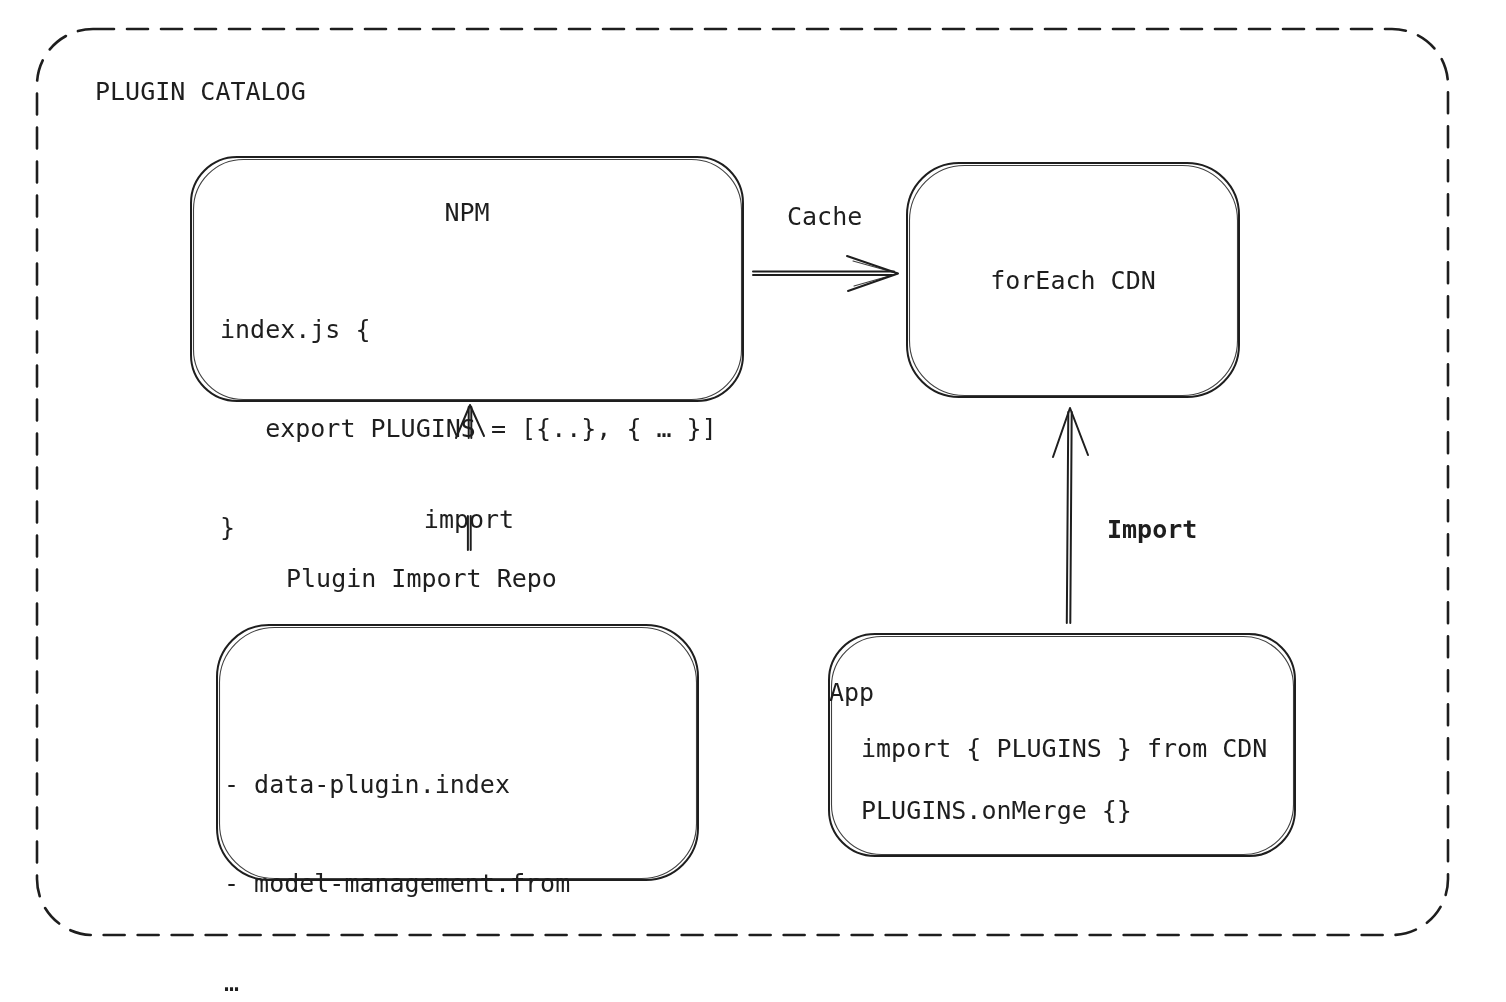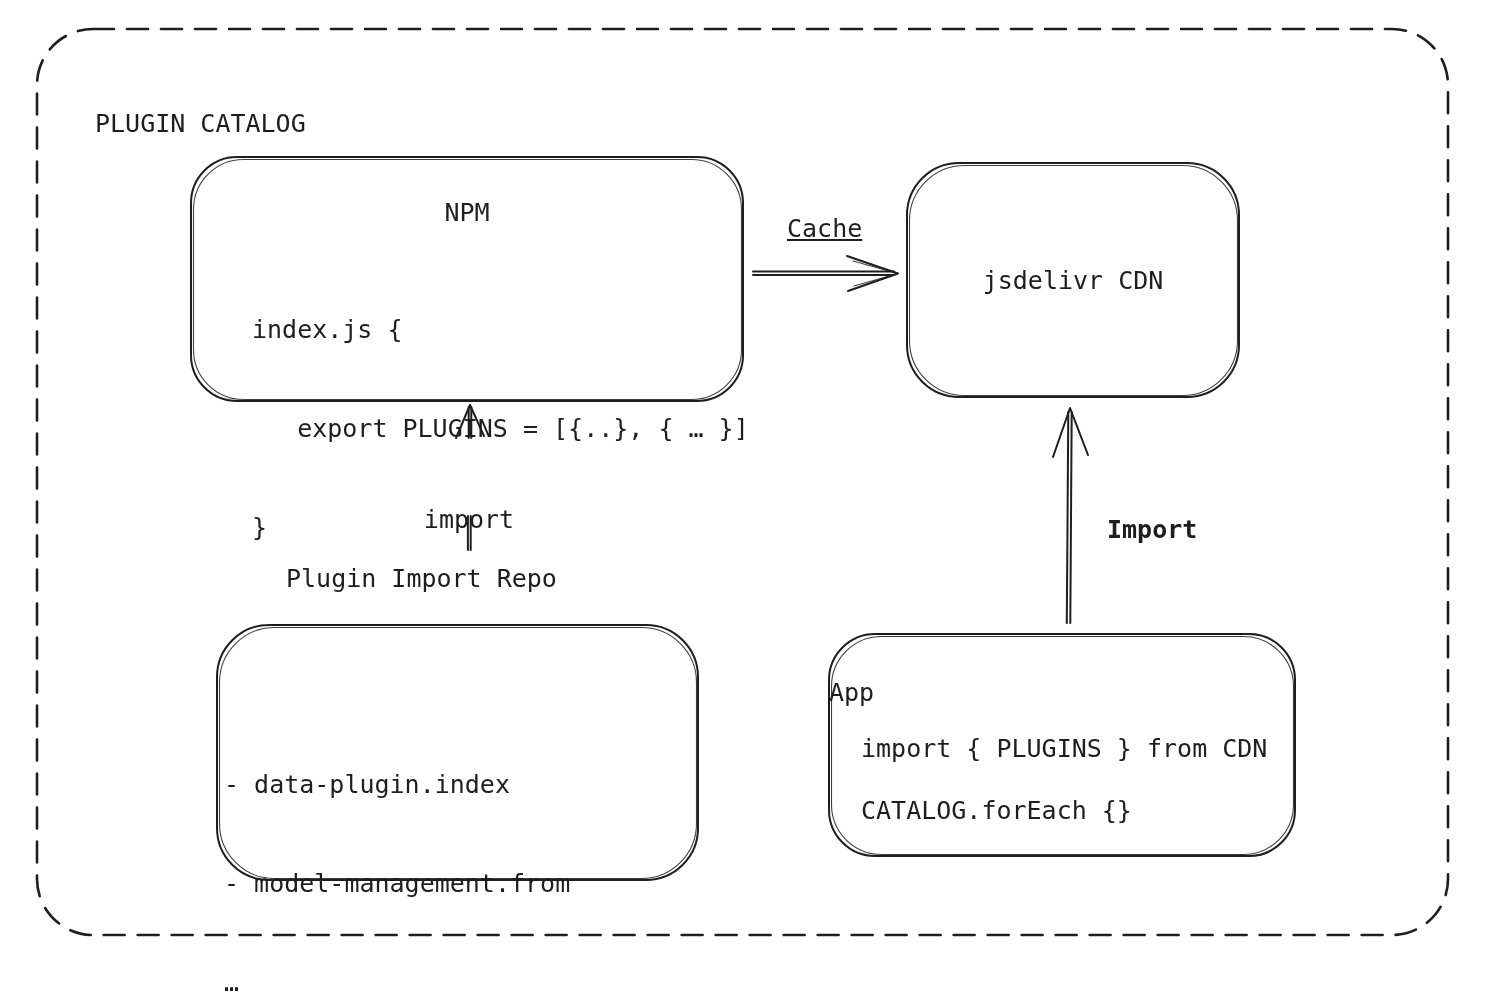--- a/index.html
+++ b/index.html
@@ -96,45 +96,45 @@
 
       <g>
         <line x1="1068.3" y1="412" x2="1066.8" y2="623"></line>
         <line x1="1071.7" y1="412" x2="1070.3" y2="623"></line>
         <polyline points="1053,457 1070,408 1088,455"></polyline>
       </g>
 
     </g>
   </svg>
 
-  <div class="txt" style="left:95px; top:75px;margin-top:32px;">PLUGIN CATALOG</div>
+  <div class="txt" style="left:95px; top:75px;">PLUGIN CATALOG</div>
 
   <div class="txt center" style="left:191px; top:196px; width:552px;">NPM</div>
-  <div class="txt" style="left:220px; top:247px;margin-left:32px;">
+  <div class="txt" style="left:220px; top:247px;">
     <div>index.js {</div>
     <div>   export PLUGINS = [{..}, { … }]</div>
     <div>}</div>
   </div>
 
-  <div class="txt" style="left:787px; top:212px;text-decoration:underline;">Cache</div>
+  <div class="txt" style="left:787px; top:200px;">Cache</div>
 
   <div class="cdn-label-wrap">
-    <span class="txt" style="position:static;">jsdelivr CDN</span>
+    <span class="txt" style="position:static;">forEach CDN</span>
   </div>
 
   <div class="txt center webpack-label">
     <span>import</span>
   </div>
 
   <div class="txt" style="left:286px; top:562px;">Plugin Import Repo</div>
   <div class="txt" style="left:224px; top:702px;">
     <div>- data-plugin.index</div>
     <div>- model-management.from</div>
     <div>…</div>
   </div>
 
   <div class="txt" style="left:1107px; top:513px;font-weight:bold;">Import</div>
 
   <div class="txt" style="left:829px; top:676px;">App</div>
   <div class="txt" style="left:861px; top:732px;">import { PLUGINS } from CDN</div>
-  <div class="txt" style="left:861px; top:794px;">CATALOG.forEach {}</div>
+  <div class="txt" style="left:861px; top:794px;">PLUGINS.onMerge {}</div>
 
 </div>
 
 </body></html>

